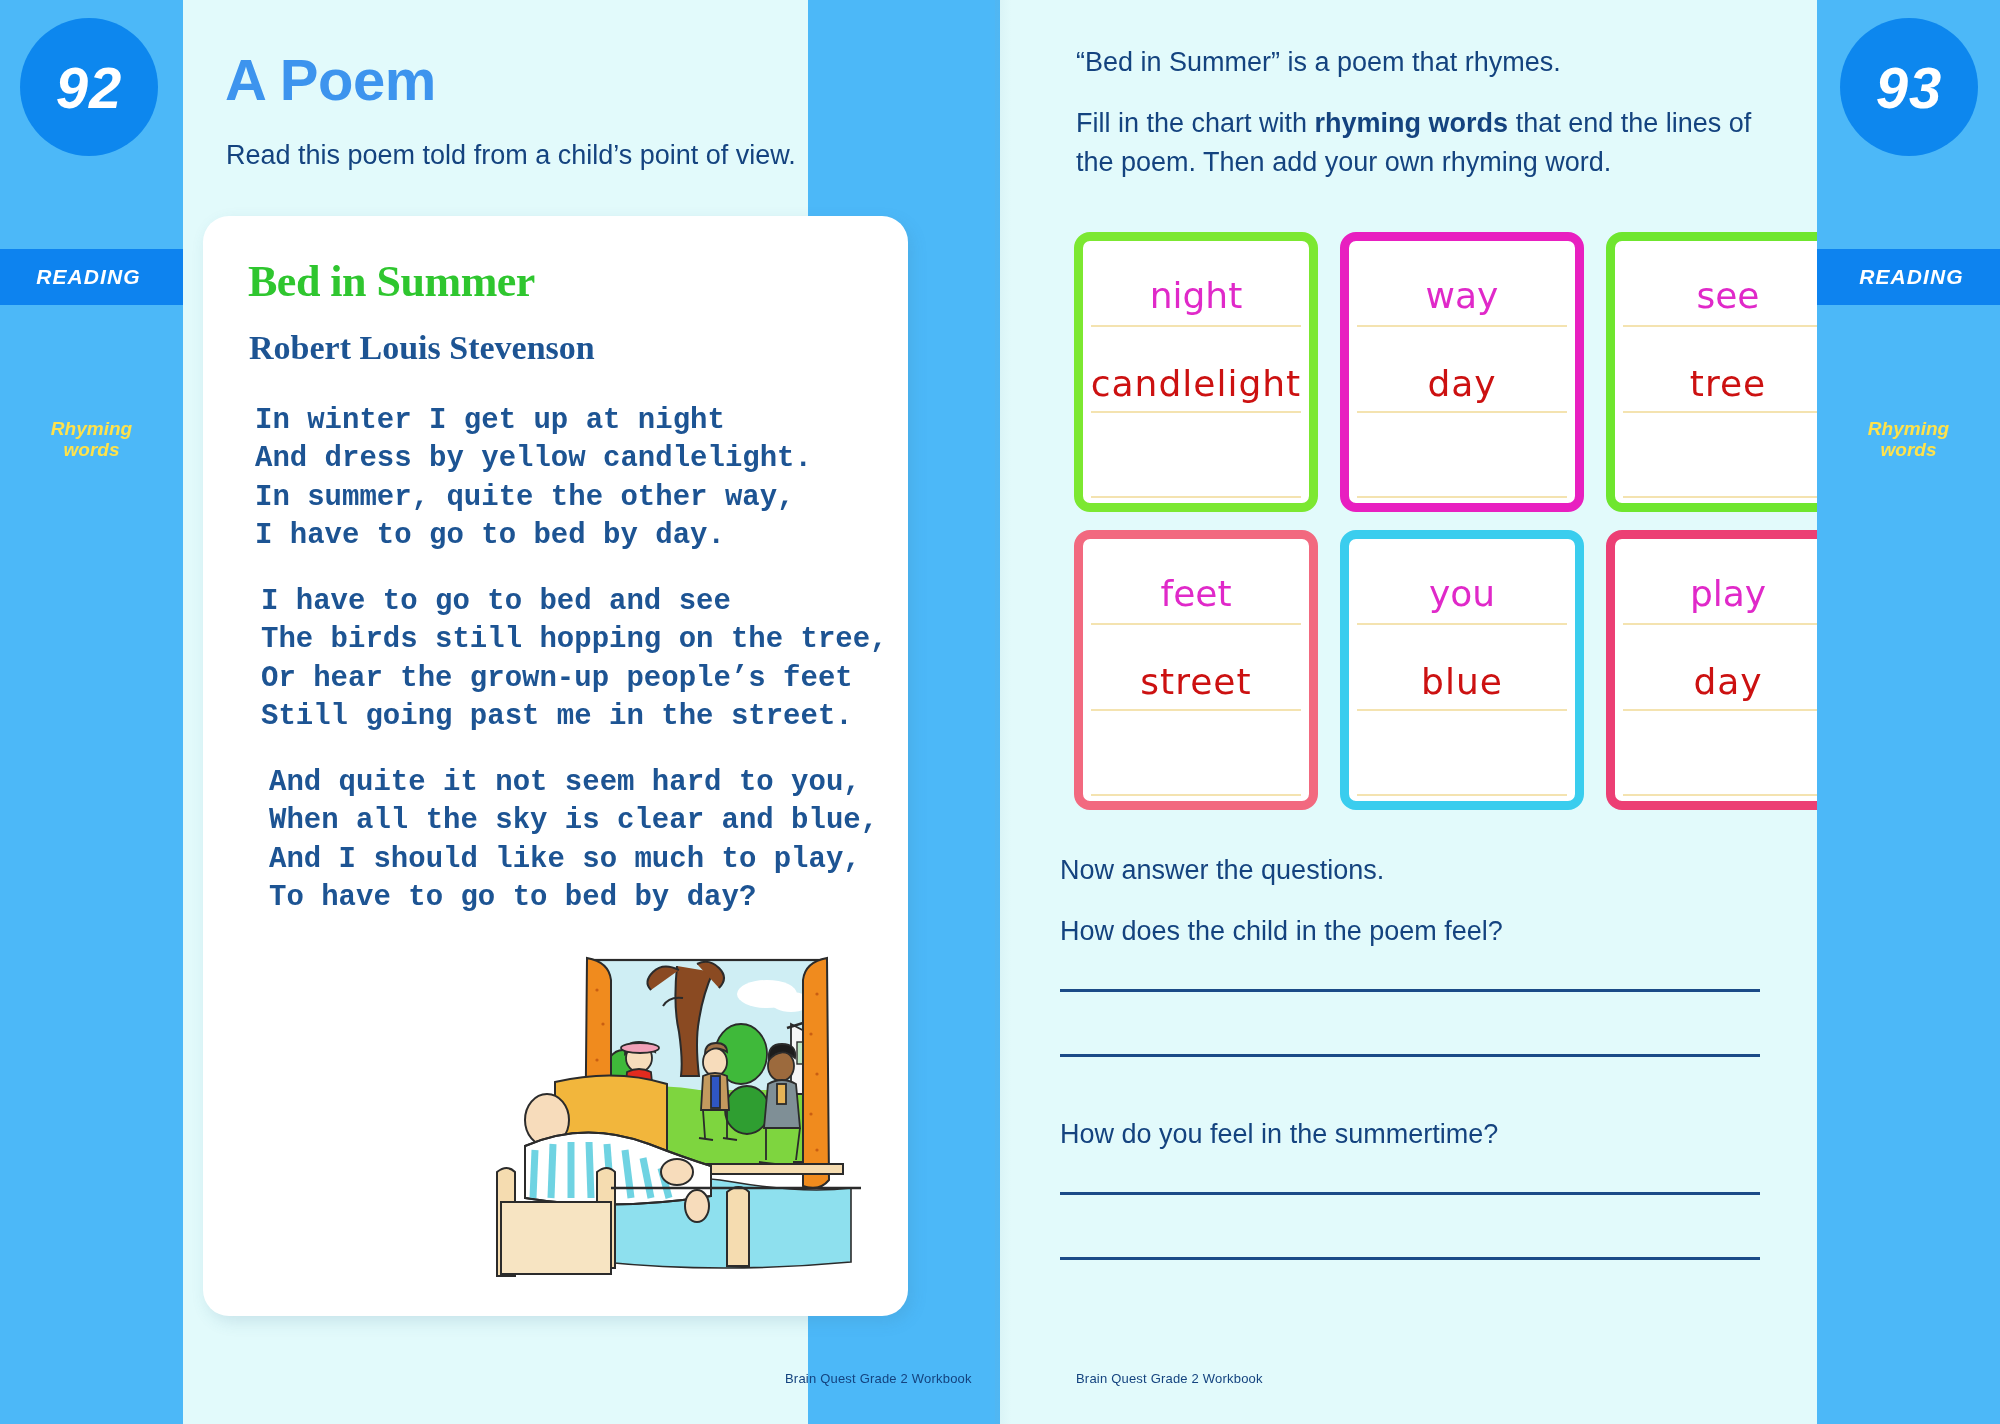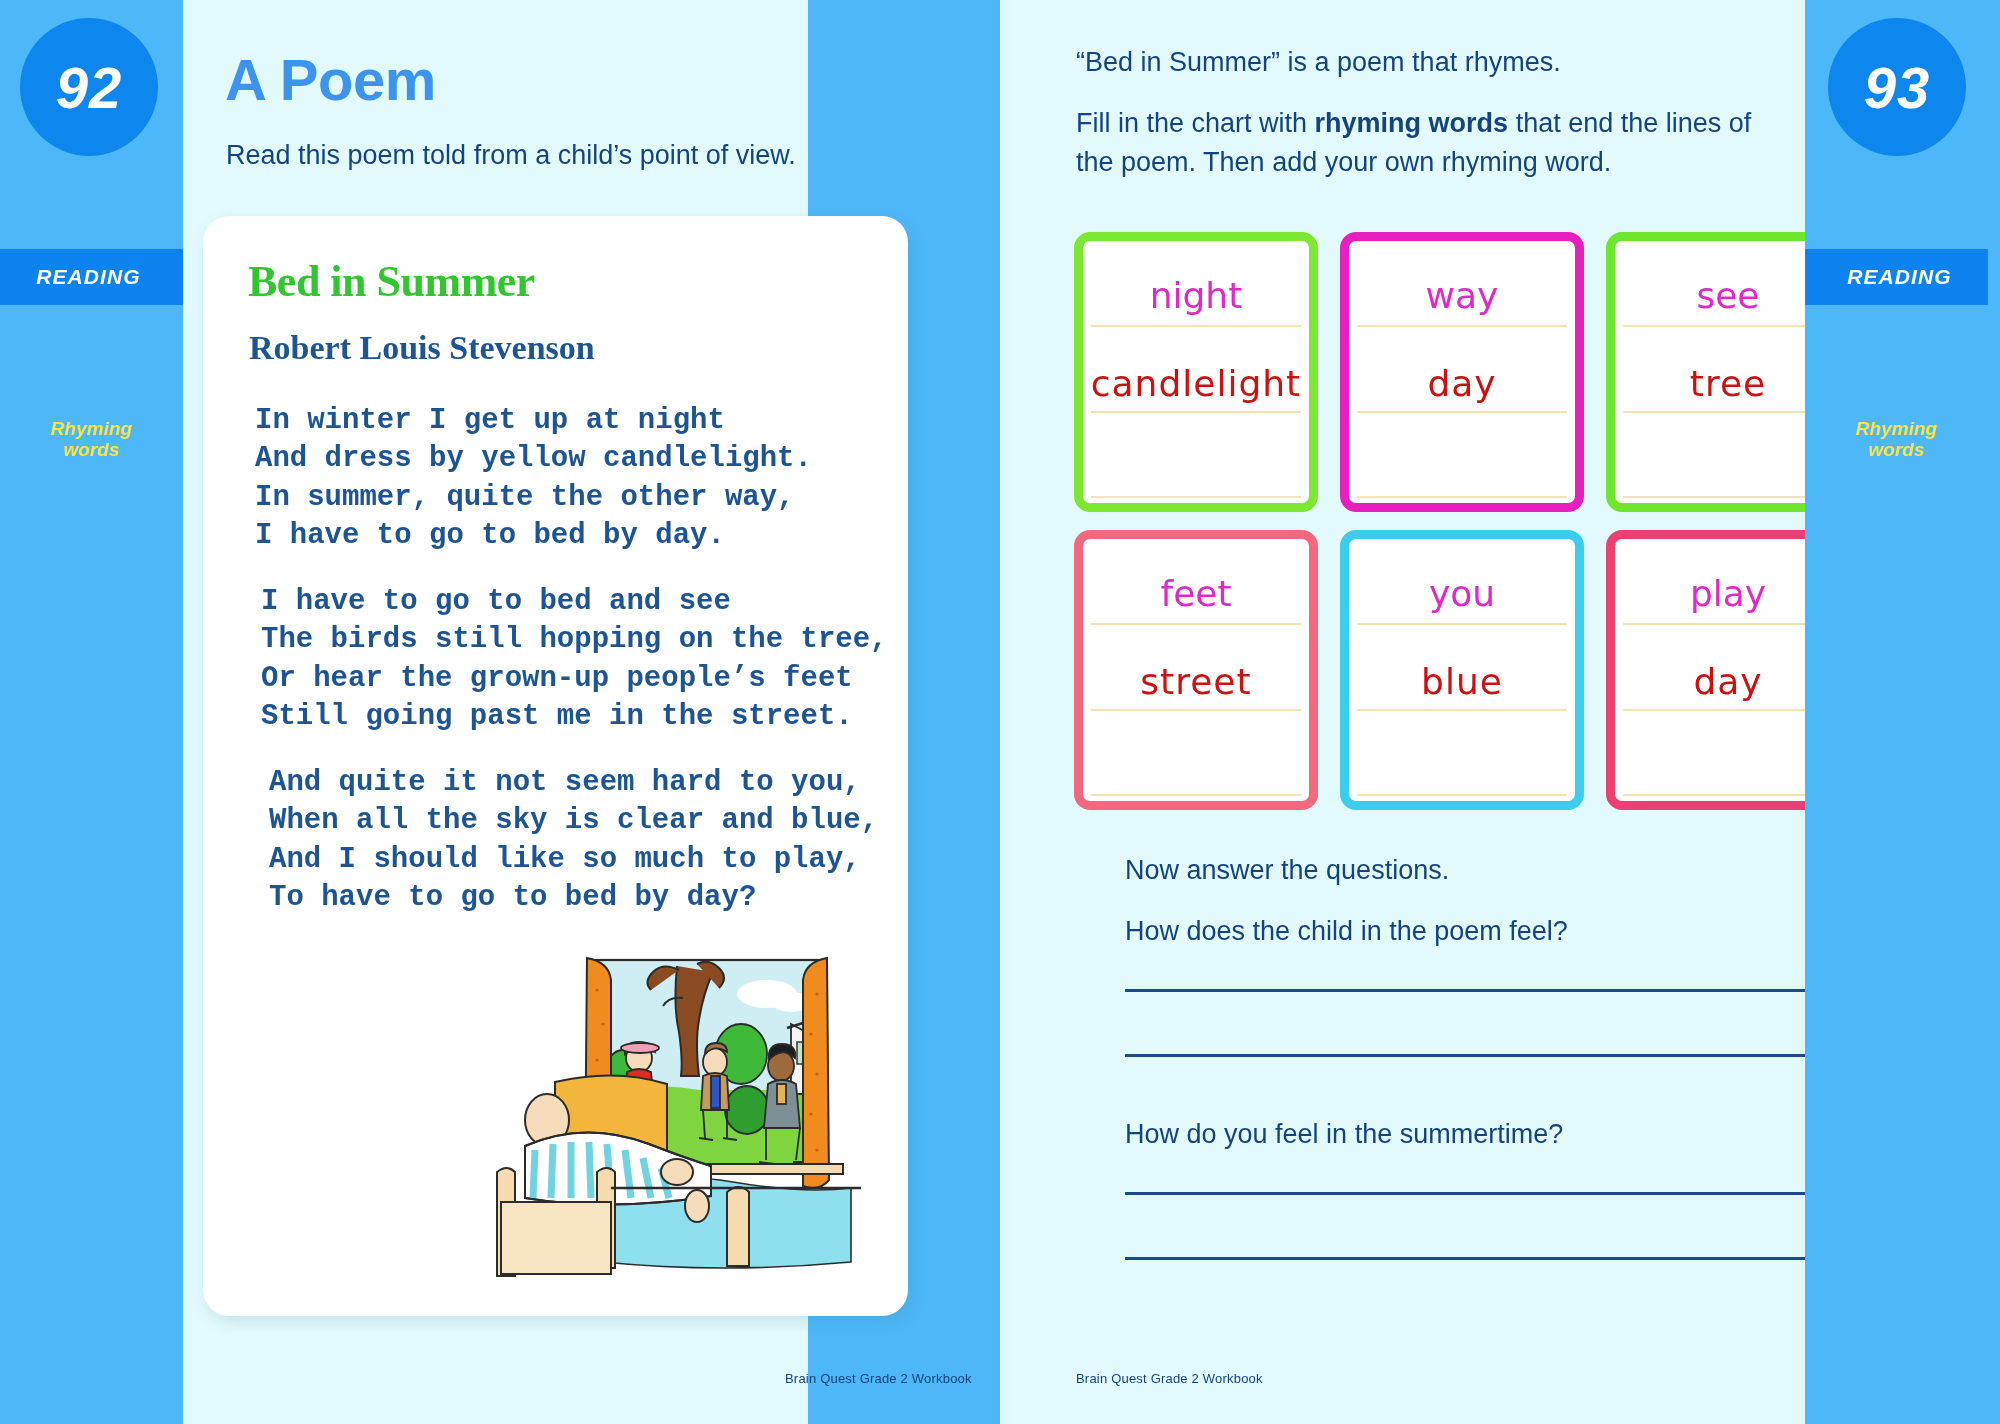--- a/index.html
+++ b/index.html
@@ -42,21 +42,21 @@
 
   
   .rail {
     position: absolute;
     top: 0; bottom: 0;
     width: 183px;
     background: #4cb8f8;
     font-style: italic;
   }
   .rail-left  { left: 0; }
-  .rail-right { right: 12px; }
+  .rail-right { right: 0; }
 
   .page-badge {
     position: absolute;
     top: 18px;
     width: 138px;
     height: 138px;
     border-radius: 50%;
     background: #0d87ee;
     color: #ffffff;
     font-size: 58px;
@@ -252,21 +252,21 @@
   .rhyme-word-bottom {
     top: 122px;
     font-size: 36px;
     color: #cc1111;
     letter-spacing: 1px;
   }
 
   
   .questions {
     position: absolute;
-    left: 1125px;
+    left: 1060px;
     top: 855px;
     width: 700px;
   }
   .q-prompt {
     font-size: 27px;
     color: #14437f;
     font-weight: 500;
     margin-bottom: 30px;
   }
   .q-text {

